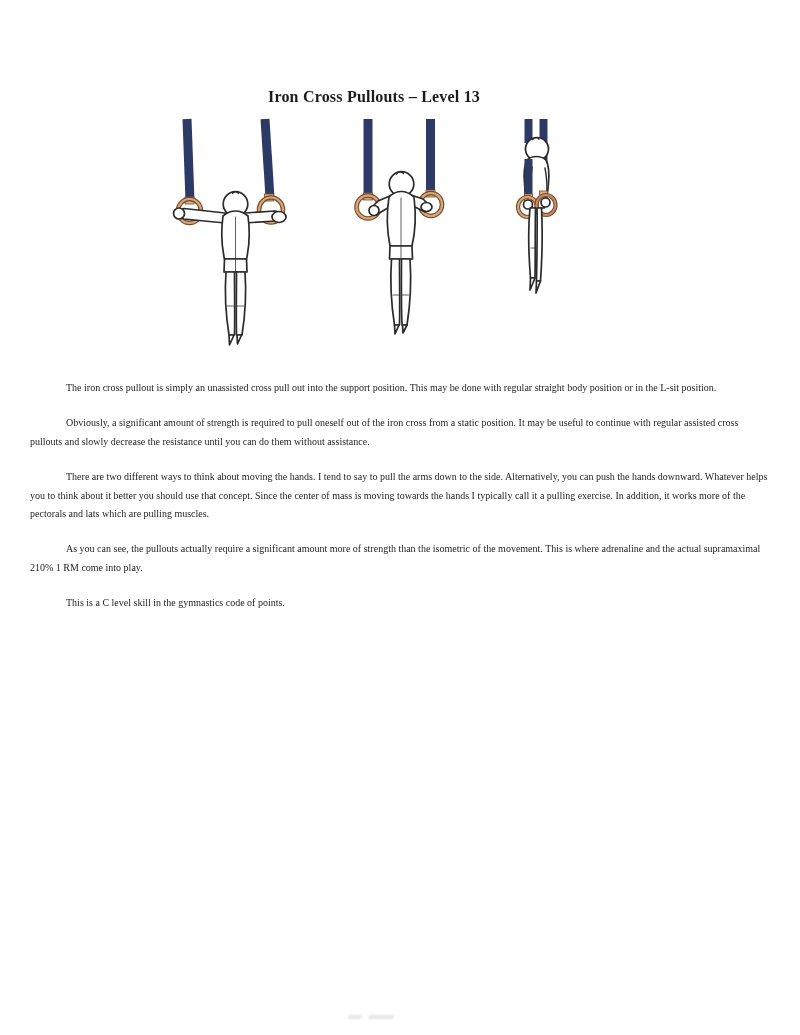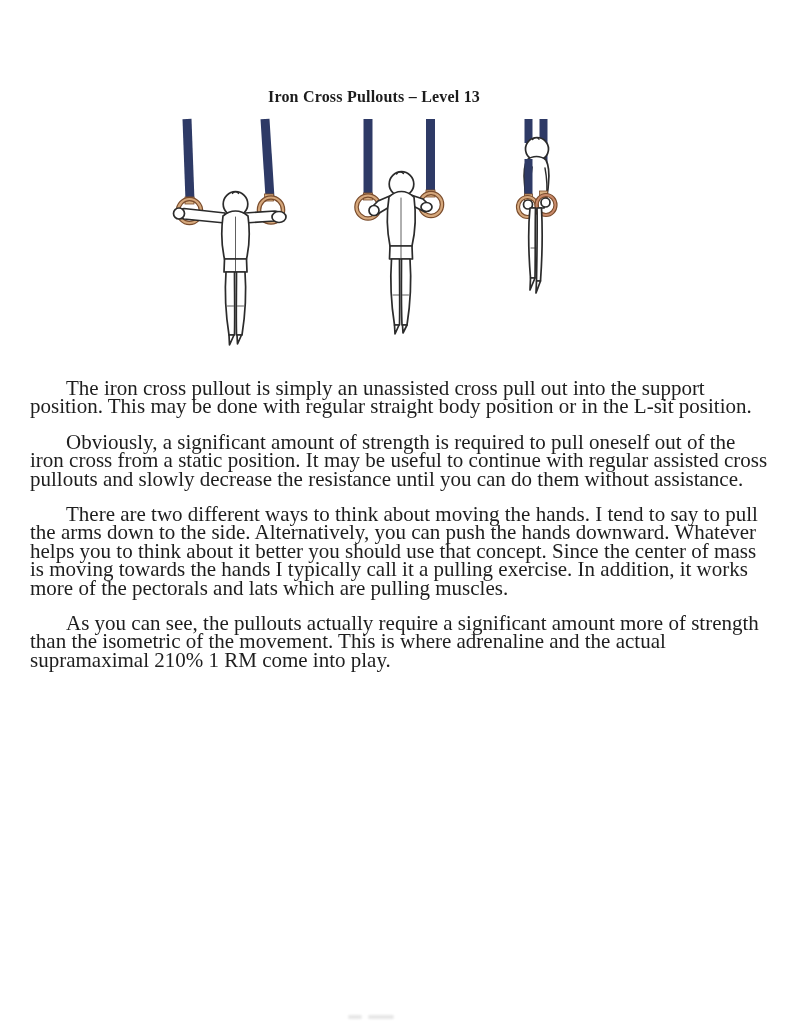--- a/index.html
+++ b/index.html
@@ -21,21 +21,21 @@
     letter-spacing: 0.2px;
   }
   .illustration {
     position: absolute;
     left: 150px; top: 113px;
     width: 470px; height: 252px;
   }
   .text-block {
     position: absolute;
     left: 30px; top: 379px; width: 742px;
-    font-size: 21px;
+    font-size: 10px;
     line-height: 18.4px;
     color: #1e1e1e;
   }
   .text-block p {
     margin: 0 0 17px 0;
     text-indent: 36px;
   }
   .faint-footer-smudge {
     position: absolute;
     top: 1015px;
@@ -152,16 +152,17 @@
       <path class="outline" d="M 386.5 168 L 386 180 L 390.5 168 Z" stroke-width="1.4"></path>
     </g>
   </g>
 </svg>
 
 <div class="text-block">
   <p>The iron cross pullout is simply an unassisted cross pull out into the support position. This may be done with regular straight body position or in the L-sit position.</p>
   <p>Obviously, a significant amount of strength is required to pull oneself out of the iron cross from a static position.  It may be useful to continue with regular assisted cross pullouts and slowly decrease the resistance until you can do them without assistance.</p>
   <p>There are two different ways to think about moving the hands. I tend to say to pull the arms down to the side. Alternatively, you can push the hands downward. Whatever helps you to think about it better you should use that concept. Since the center of mass is moving towards the hands I typically call it a pulling exercise. In addition, it works more of the pectorals and lats which are pulling muscles.</p>
   <p>As you can see, the pullouts actually require a significant amount more of strength than the isometric of the movement. This is where adrenaline and the actual supramaximal 210% 1 RM come into play.</p>
+  <p>This is a C level skill in the gymnastics code of points.</p>
 </div>
 
 <div class="faint-footer-smudge smudge-a"></div>
 <div class="faint-footer-smudge smudge-b"></div>
 
 </body></html>

